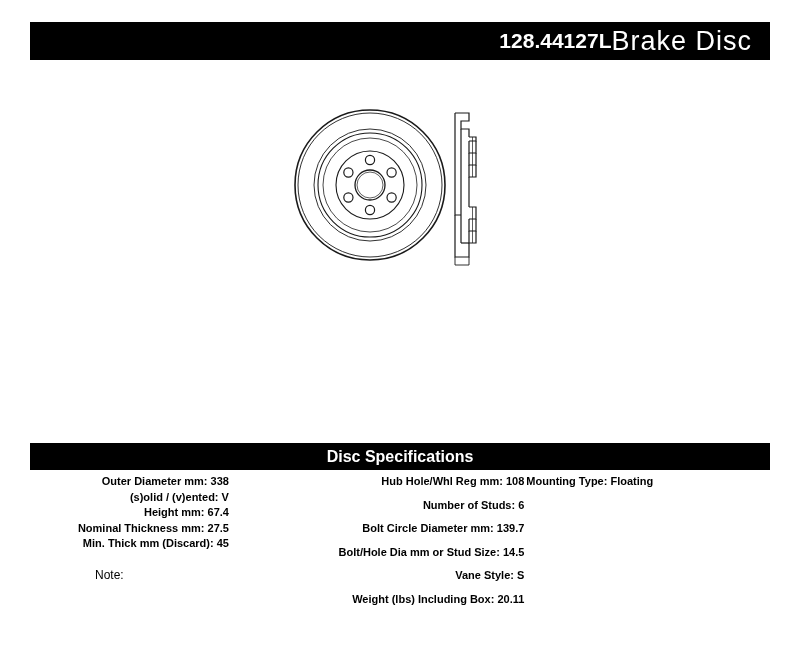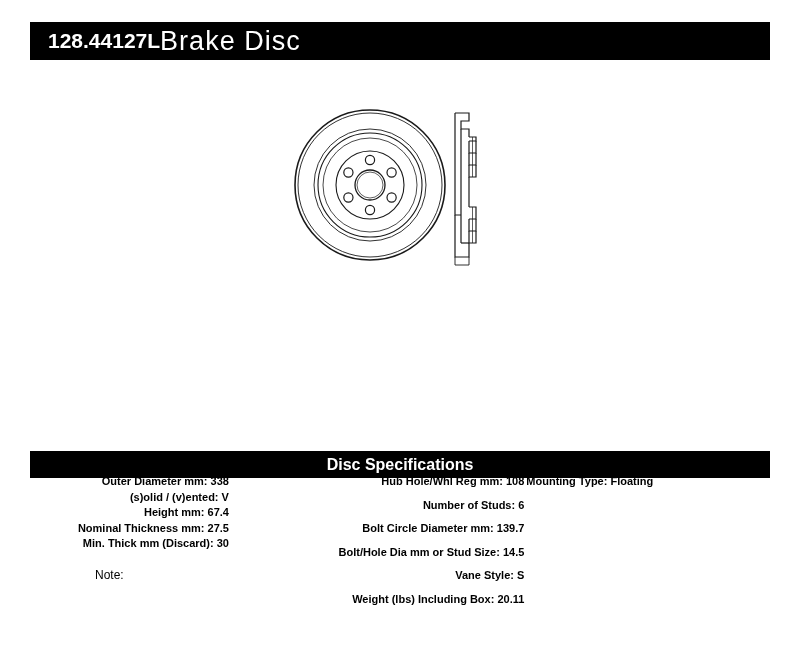--- a/index.html
+++ b/index.html
@@ -20,21 +20,21 @@
   .header-bar {
     position: absolute;
     left: 30px;
     top: 22px;
     width: 740px;
     height: 38px;
     background: #000000;
     color: #ffffff;
     display: flex;
     align-items: center;
-    justify-content: flex-start;
+    justify-content: flex-end;
     box-sizing: border-box;
     padding: 0 18px;
   }
   .part-number {
     font-size: 21px;
     font-weight: bold;
     letter-spacing: 0px;
     white-space: nowrap;
   }
   .product-type {
@@ -62,21 +62,20 @@
     left: 30px;
     top: 443px;
     width: 740px;
     height: 27px;
     background: #000000;
     color: #ffffff;
     display: flex;
     align-items: center;
     justify-content: center;
     box-sizing: border-box;
-    margin-top: 8px;
   }
   .specs-title {
     font-size: 16px;
     font-weight: bold;
   }
 
   
   .specs-wrap {
     position: absolute;
     left: 30px;
@@ -186,21 +185,21 @@
 <div class="specs-bar">
   <div class="specs-title">Disc Specifications</div>
 </div>
 
 <div class="specs-wrap">
   <div class="spec-col spec-col-1">
     <div class="spec-line">Outer Diameter mm: 338</div>
     <div class="spec-line">(s)olid / (v)ented: V</div>
     <div class="spec-line">Height mm: 67.4</div>
     <div class="spec-line">Nominal Thickness mm: 27.5</div>
-    <div class="spec-line">Min. Thick mm (Discard): 30</div>
+    <div class="spec-line">Min. Thick mm (Discard): 45</div>
   </div>
   <div class="spec-col spec-col-2">
     <div class="spec-line">Hub Hole/Whl Reg mm: 108</div>
     <div class="spec-line">Number of Studs: 6</div>
     <div class="spec-line">Bolt Circle Diameter mm: 139.7</div>
     <div class="spec-line">Bolt/Hole Dia mm or Stud Size: 14.5</div>
     <div class="spec-line">Vane Style: S</div>
     <div class="spec-line">Weight (lbs) Including Box: 20.11</div>
   </div>
   <div class="spec-col spec-col-3">

